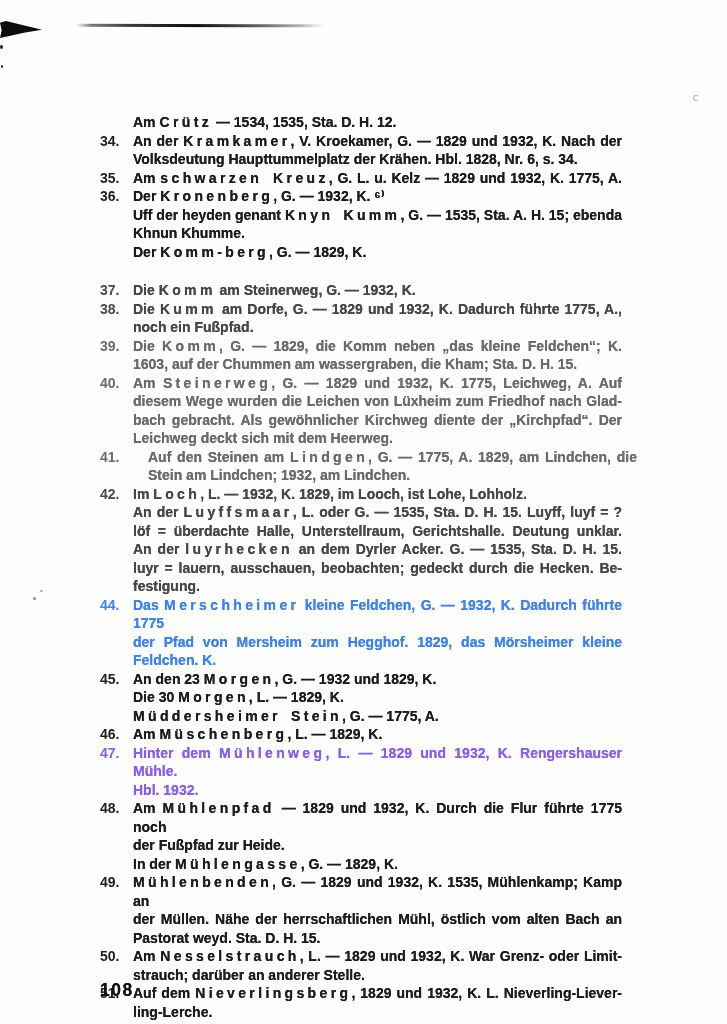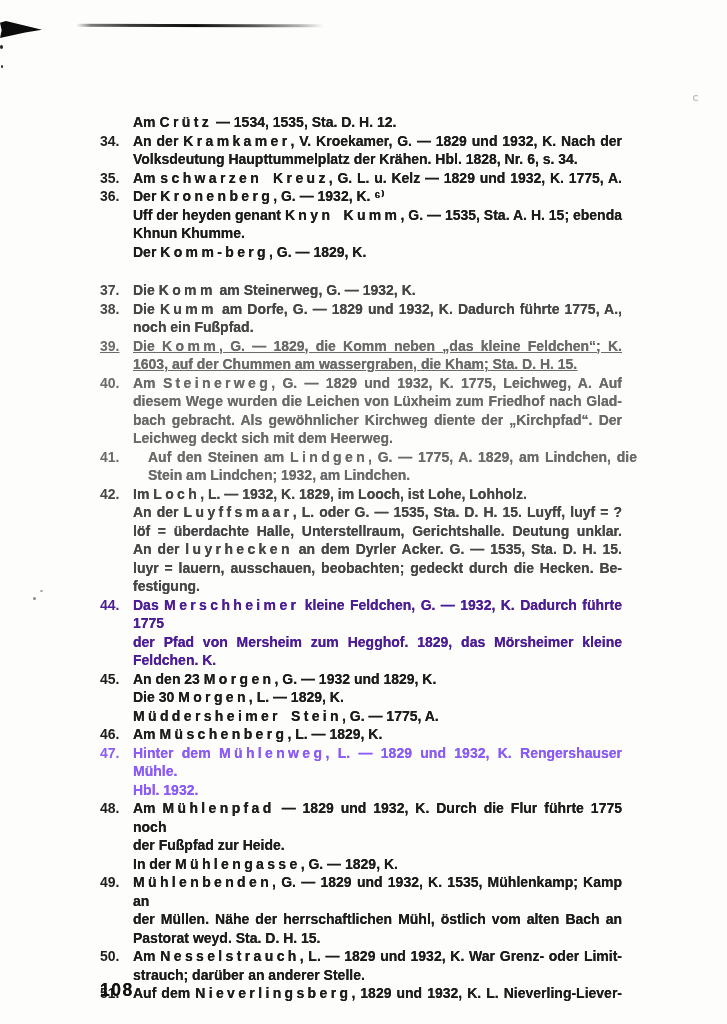--- a/index.html
+++ b/index.html
@@ -108,21 +108,21 @@
           <div class="line">Die <span class="sp">Komm</span> am Steinerweg, G. — 1932, K.</div>
         </div>
       </div>
       <div class="entry" style="color: rgb(71, 71, 71);">
         <div class="num">38.</div>
         <div class="body">
           <div class="line j">Die <span class="sp">Kumm</span> am Dorfe, G. — 1829 und 1932, K. Dadurch führte 1775, A.,</div>
           <div class="line">noch ein Fußpfad.</div>
         </div>
       </div>
-      <div class="entry" style="color: rgb(107, 107, 107); text-decoration: underline;">
+      <div class="entry" style="color: rgb(107, 107, 107);">
         <div class="num">39.</div>
         <div class="body">
           <div class="line j">Die <span class="sp">Komm</span>, G. — 1829, die Komm neben „das kleine Feldchen“; K.</div>
           <div class="line">1603, auf der Chummen am wassergraben, die Kham; Sta. D. H. 15.</div>
         </div>
       </div>
       <div class="entry" style="color: rgb(107, 107, 107);">
         <div class="num">40.</div>
         <div class="body">
           <div class="line j">Am <span class="sp">Steinerweg</span>, G. — 1829 und 1932, K. 1775, Leichweg, A. Auf</div>
@@ -142,21 +142,21 @@
         <div class="num">42.</div>
         <div class="body">
           <div class="line">Im <span class="sp">Loch</span>, L. — 1932, K. 1829, im Looch, ist Lohe, Lohholz.</div>
           <div class="line j">An der <span class="sp">Luyffsmaar</span>, L. oder G. — 1535, Sta. D. H. 15. Luyff, luyf = ?</div>
           <div class="line j">löf = überdachte Halle, Unterstellraum, Gerichtshalle. Deutung unklar.</div>
           <div class="line j">An der <span class="sp">luyrhecken</span> an dem Dyrler Acker. G. — 1535, Sta. D. H. 15.</div>
           <div class="line j">luyr = lauern, ausschauen, beobachten; gedeckt durch die Hecken. Be-</div>
           <div class="line">festigung.</div>
         </div>
       </div>
-      <div class="entry" style="color: #4c1d95;">
+      <div class="entry" style="color: #3b82f6;">
         <div class="num">44.</div>
         <div class="body">
           <div class="line j">Das <span class="sp">Merschheimer</span> kleine Feldchen, G. — 1932, K. Dadurch führte 1775</div>
           <div class="line j">der Pfad von Mersheim zum Hegghof. 1829, das Mörsheimer kleine</div>
           <div class="line">Feldchen. K.</div>
         </div>
       </div>
       <div class="entry" style="color: rgb(29, 29, 29);">
         <div class="num">45.</div>
         <div class="body">
@@ -198,18 +198,19 @@
         <div class="num">50.</div>
         <div class="body">
           <div class="line j">Am <span class="sp">Nesselstrauch</span>, L. — 1829 und 1932, K. War Grenz- oder Limit-</div>
           <div class="line">strauch; darüber an anderer Stelle.</div>
         </div>
       </div>
       <div class="entry" style="color: rgb(29, 29, 29);">
         <div class="num">51.</div>
         <div class="body">
           <div class="line j">Auf dem <span class="sp">Nieverlingsberg</span>, 1829 und 1932, K. L. Nieverling-Liever-</div>
+          <div class="line">ling-Lerche.</div>
         </div>
       </div>
     </div>
 
   <div class="page-number">108</div>
 </div>
 
 </body></html>

